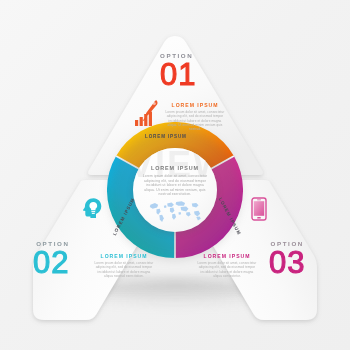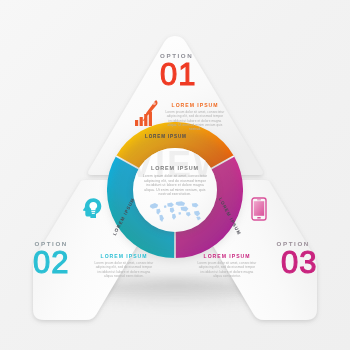--- a/index.html
+++ b/index.html
@@ -151,25 +151,25 @@
     font-size: 31px;
     font-weight: 300;
     line-height: 0.95;
     letter-spacing: 1px;
     -webkit-text-stroke: 1.1px currentColor;
     color: transparent;
   }
 
   .opt1 { left: 160px; top: 52px; text-align: left; }
   .opt1 .opt-num { color: #ef3b24; }
-  .opt2 { left: 33px; top: 240px; text-align: center; }
+  .opt2 { left: 33px; top: 240px; text-align: right; }
   .opt2 .opt-num { color: #2bbfd4; }
   .opt2 .opt-word { color: #8e9aa0; }
   .opt3 { left: 269px; top: 240px; text-align: center; }
-  .opt3 .opt-num { color: #c9247f; margin-left: 12px; }
+  .opt3 .opt-num { color: #c9247f; }
   .opt3 .opt-word { color: #9a8e98; }
 
   
   .txtblk { position: absolute; z-index: 4; }
   .txt-head {
     font-size: 5.1px;
     font-weight: bold;
     letter-spacing: 1px;
     margin-bottom: 2px;
   }

